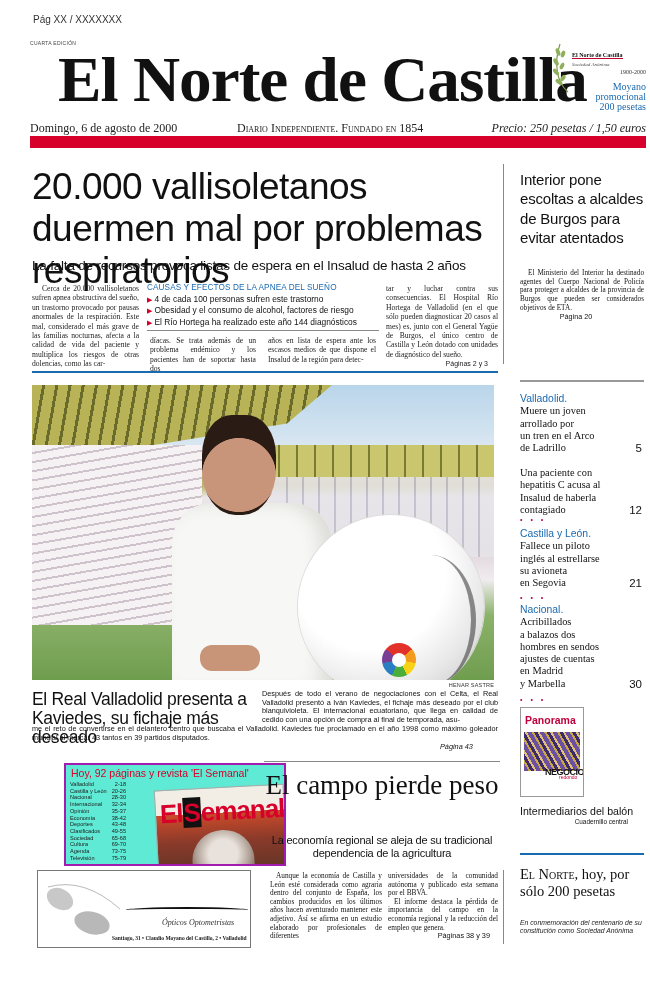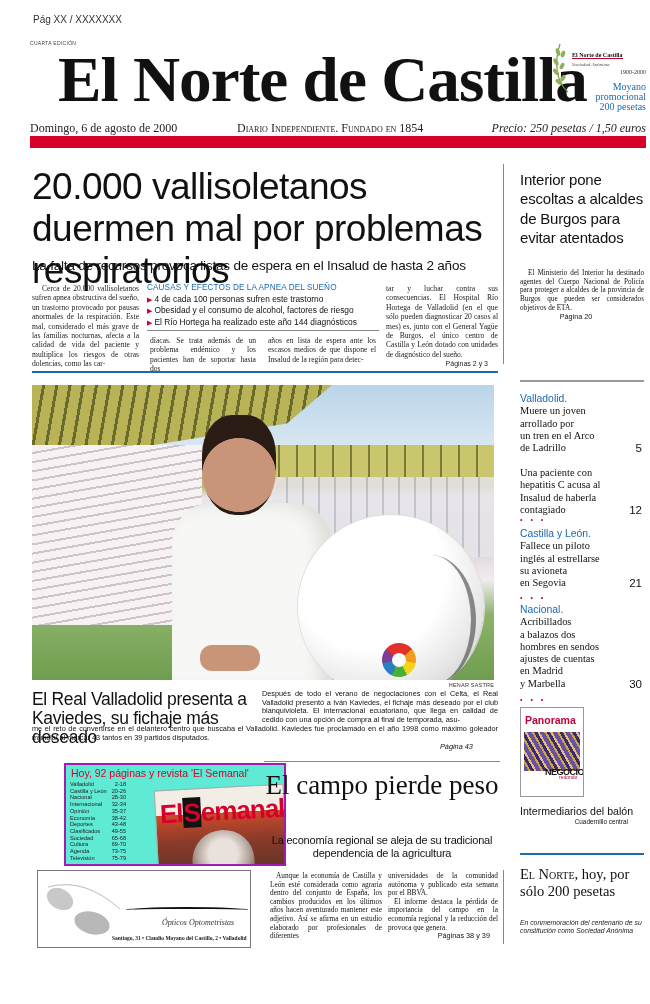--- a/index.html
+++ b/index.html
@@ -245,21 +245,21 @@
     <div class="face"></div>
   </div>
 </div>
 
 <div id="campo-rule" class="abs"></div>
 <div id="campo-headline" class="abs serif">El campo pierde peso</div>
 <div id="campo-sub" class="abs sans">La economía regional se aleja de su tradicional dependencia de la agricultura</div>
 <div id="campo-col1" class="abs serif">Aunque la economía de Castilla y León esté considerada como agraria dentro del conjunto de España, los cambios producidos en los últimos años hacen aventurado mantener este adjetivo. Así se afirma en un estudio elaborado por profesionales de diferentes</div>
 <div id="campo-col2" class="abs serif">
   <p>universidades de la comunidad autónoma y publicado esta semana por el BBVA.</p>
-  <p>El informe destaca la pérdida de importancia del campo en la economía regional y la reducción del provoca que genera.</p>
+  <p>El informe destaca la pérdida de importancia del campo en la economía regional y la reducción del empleo que genera.</p>
   <span class="pages">Páginas 38 y 39</span>
 </div>
 <div id="campo-vline" class="abs"></div>
 
 <div id="ad" class="abs serif">
   <svg class="lens" viewBox="0 0 80 60">
     <path d="M4 8 Q40 -2 76 30" stroke="#bbb" stroke-width="1" fill="none"></path>
     <ellipse cx="16" cy="20" rx="14" ry="10" fill="#c8c8c8" transform="rotate(30 16 20)"></ellipse>
     <ellipse cx="48" cy="44" rx="18" ry="11" fill="#b8b8b8" transform="rotate(15 48 44)"></ellipse>
   </svg>

